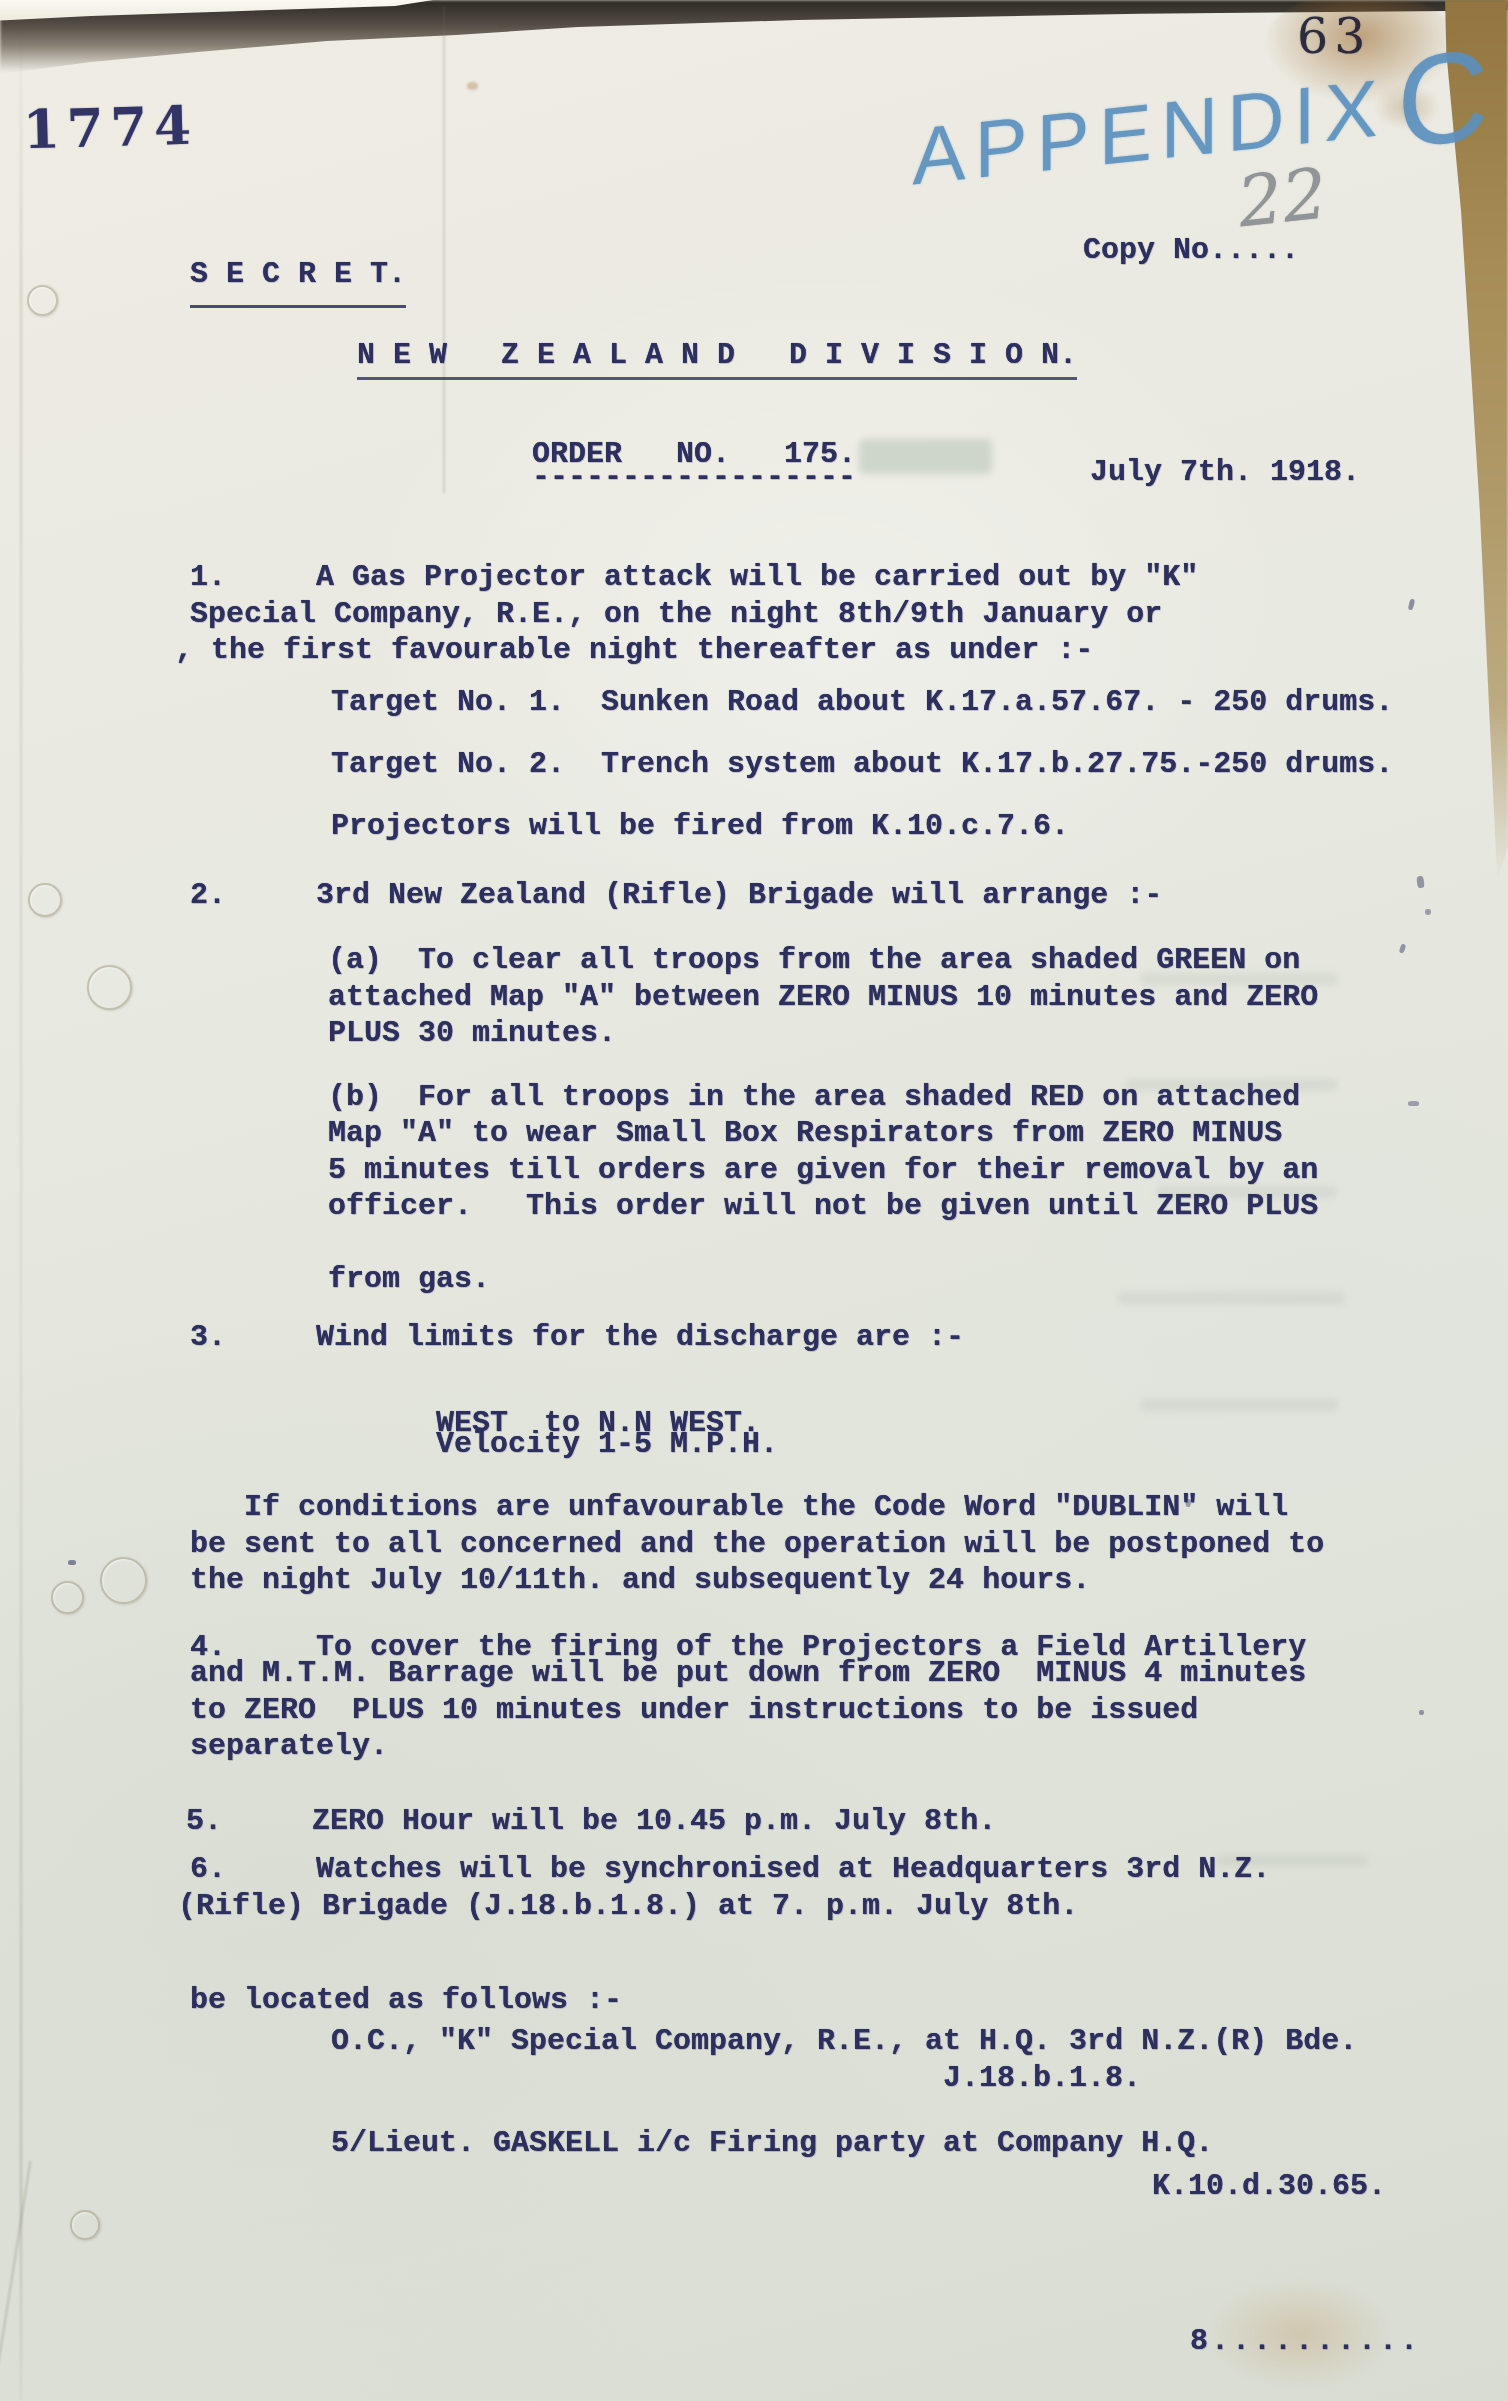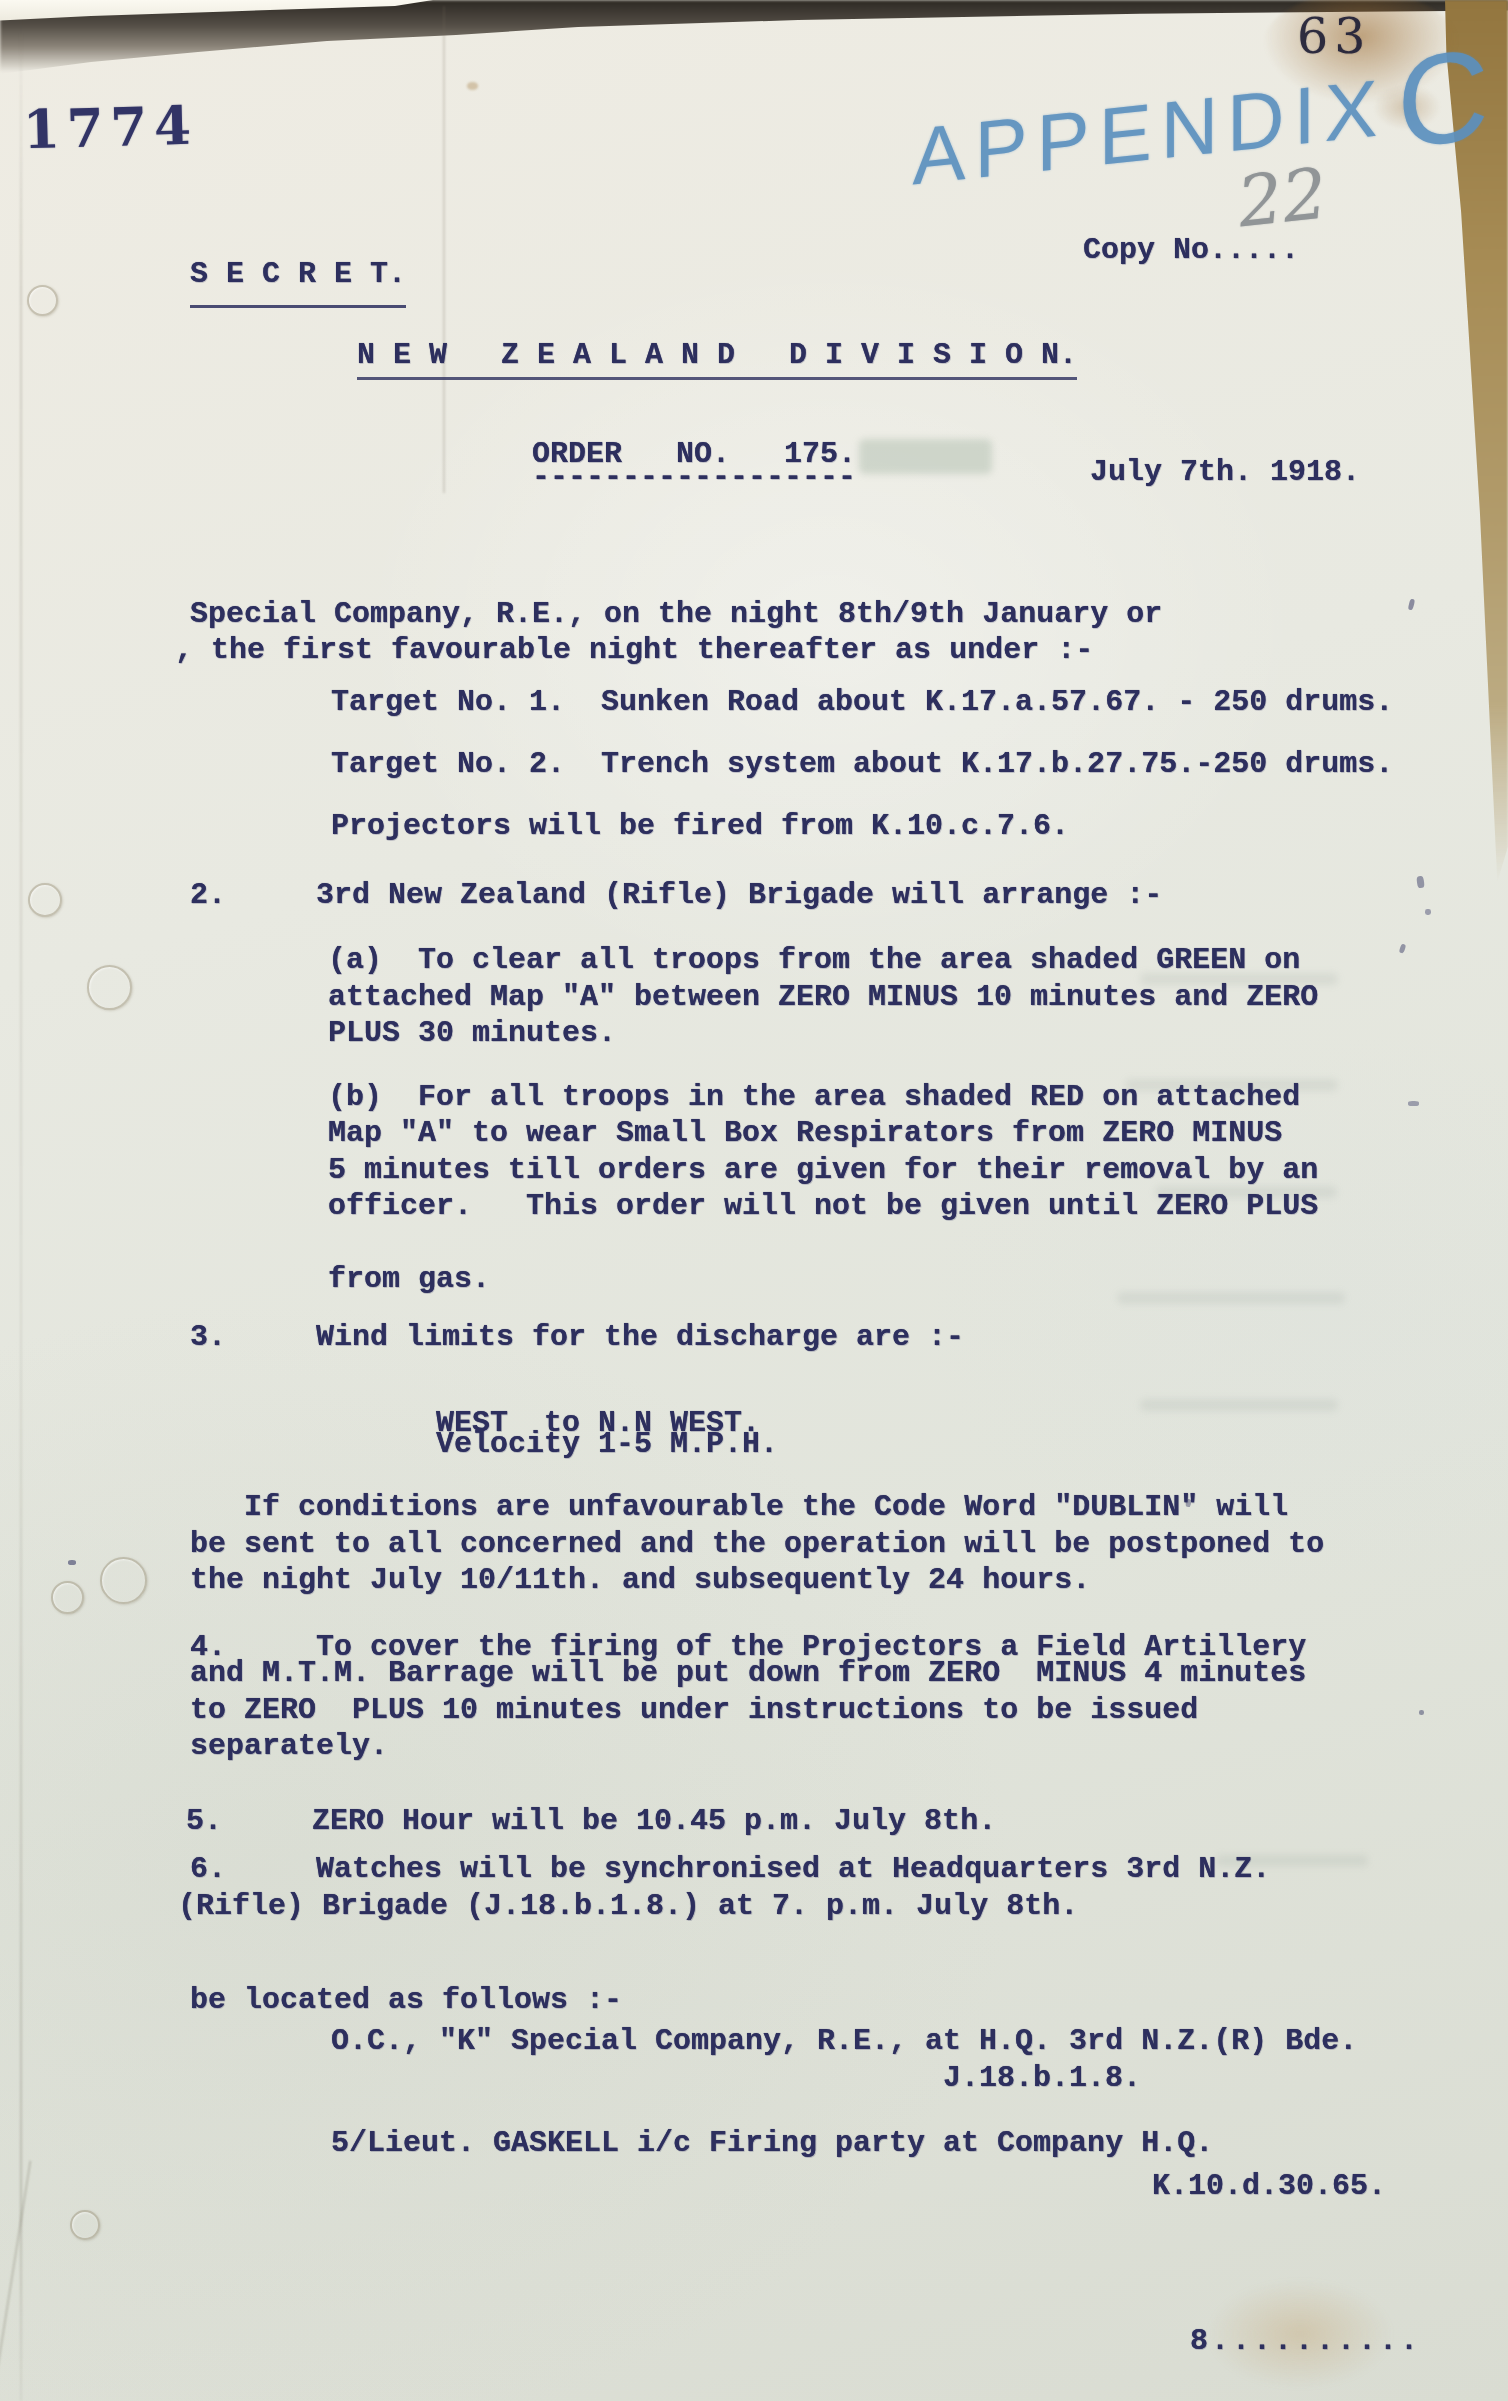--- a/index.html
+++ b/index.html
@@ -129,20 +129,21 @@
   <div class="appendix"><span class="word">APPENDIX</span><span class="letter">C</span></div>
   <div class="pencil22">22</div>
 
   <div class="tw" style="left:1083px;top:234px;">Copy No.....</div>
   <div class="tw ul" style="left:190px;top:258px;">S E C R E T.</div>
   <div class="tw ul2" style="left:357px;top:339px;">N E W   Z E A L A N D   D I V I S I O N.</div>
   <div class="tw" style="left:532px;top:438px;">ORDER   NO.   175.</div>
   <div class="tw" style="left:532px;top:461px;">------------------</div>
   <div class="tw" style="left:1090px;top:456px;">July 7th. 1918.</div>
 
+  <div class="tw" style="left:190px;top:561px;">1.     A Gas Projector attack will be carried out by "K"</div>
   <div class="tw" style="left:190px;top:598px;">Special Company, R.E., on the night 8th/9th January or</div>
   <div class="tw" style="left:175px;top:634px;">, the first favourable night thereafter as under :-</div>
 
   <div class="tw" style="left:331px;top:686px;">Target No. 1.  Sunken Road about K.17.a.57.67. - 250 drums.</div>
   <div class="tw" style="left:331px;top:748px;">Target No. 2.  Trench system about K.17.b.27.75.-250 drums.</div>
   <div class="tw" style="left:331px;top:810px;">Projectors will be fired from K.10.c.7.6.</div>
 
   <div class="tw" style="left:190px;top:879px;">2.     3rd New Zealand (Rifle) Brigade will arrange :-</div>
   <div class="tw" style="left:328px;top:944px;">(a)  To clear all troops from the area shaded GREEN on</div>
   <div class="tw" style="left:328px;top:981px;">attached Map "A" between ZERO MINUS 10 minutes and ZERO</div>

